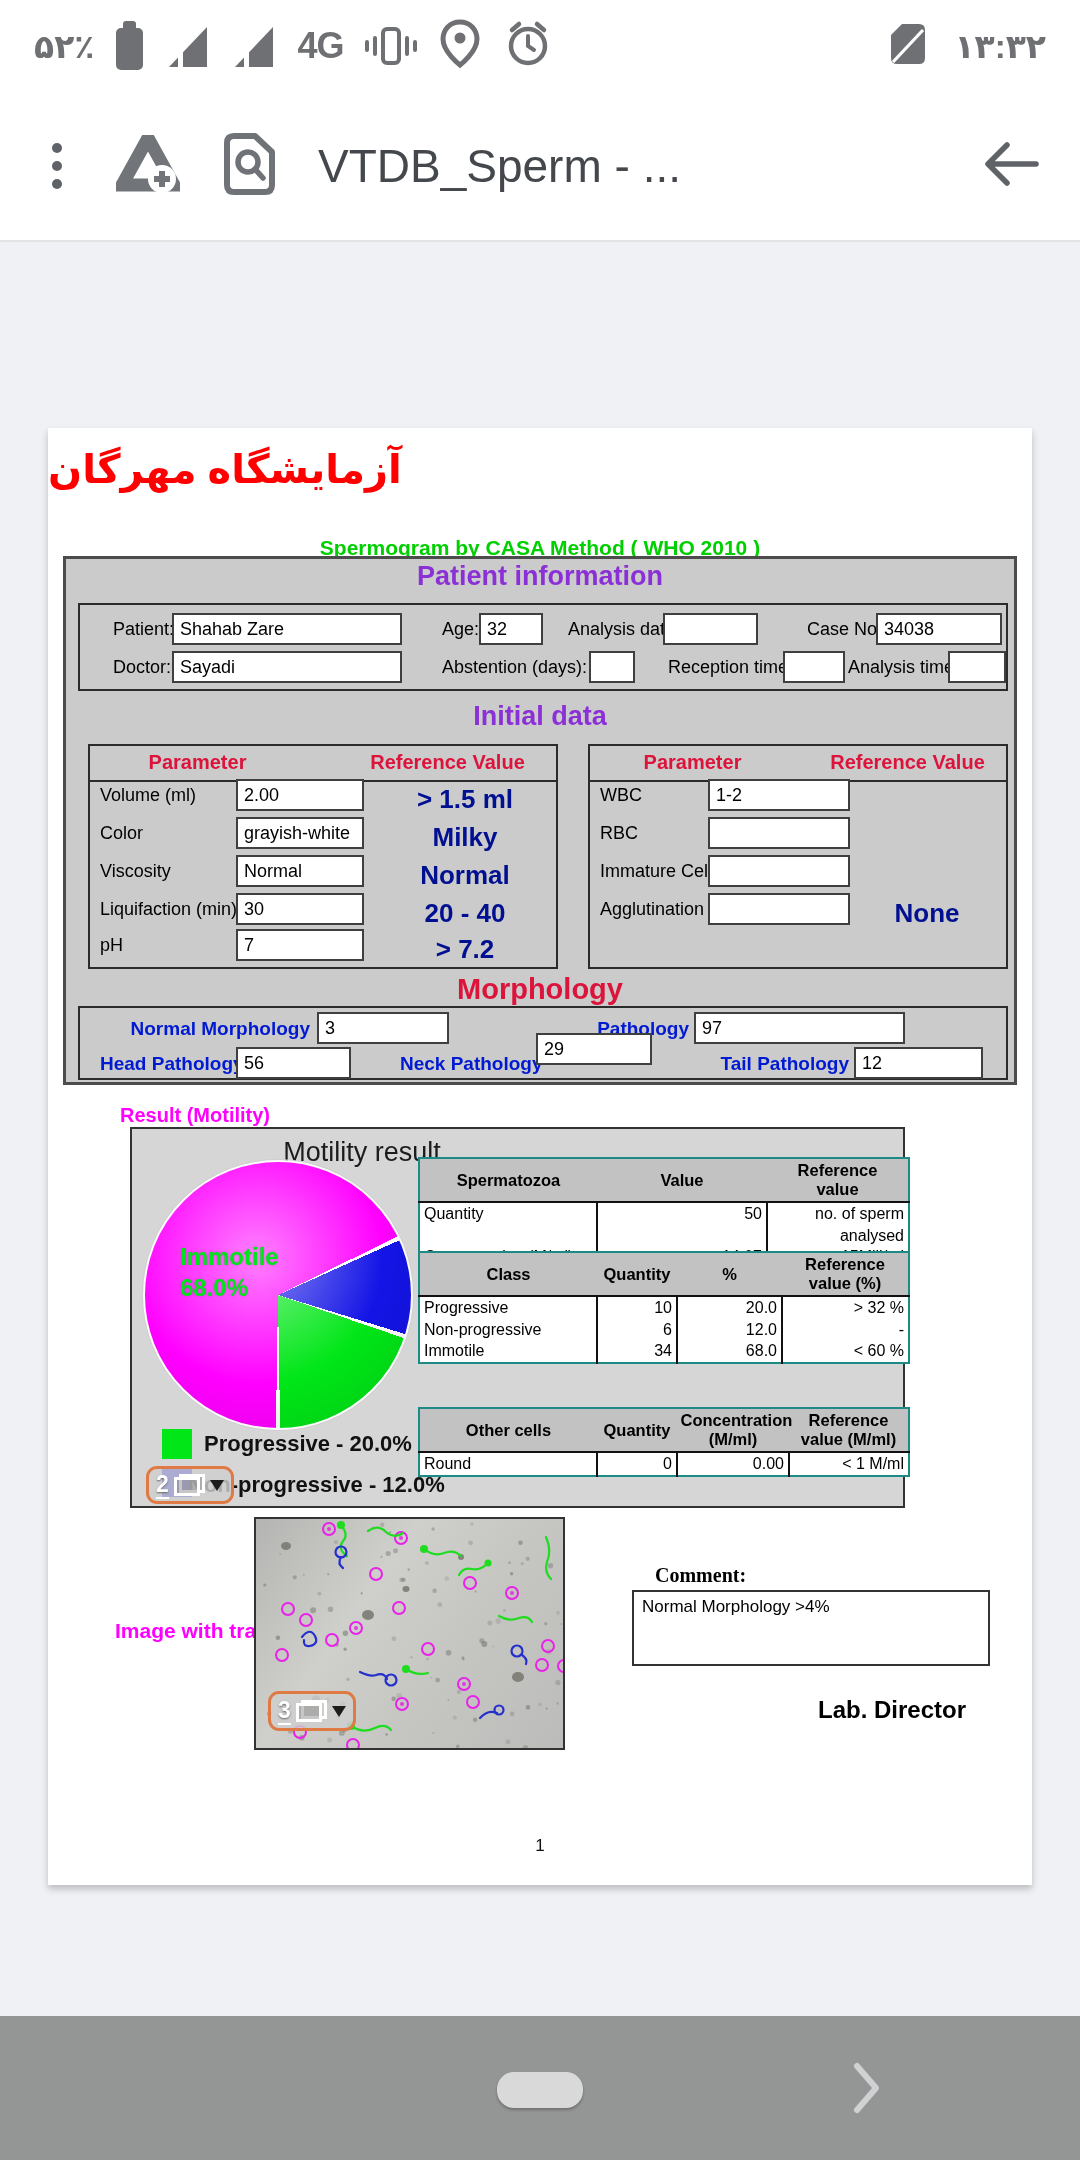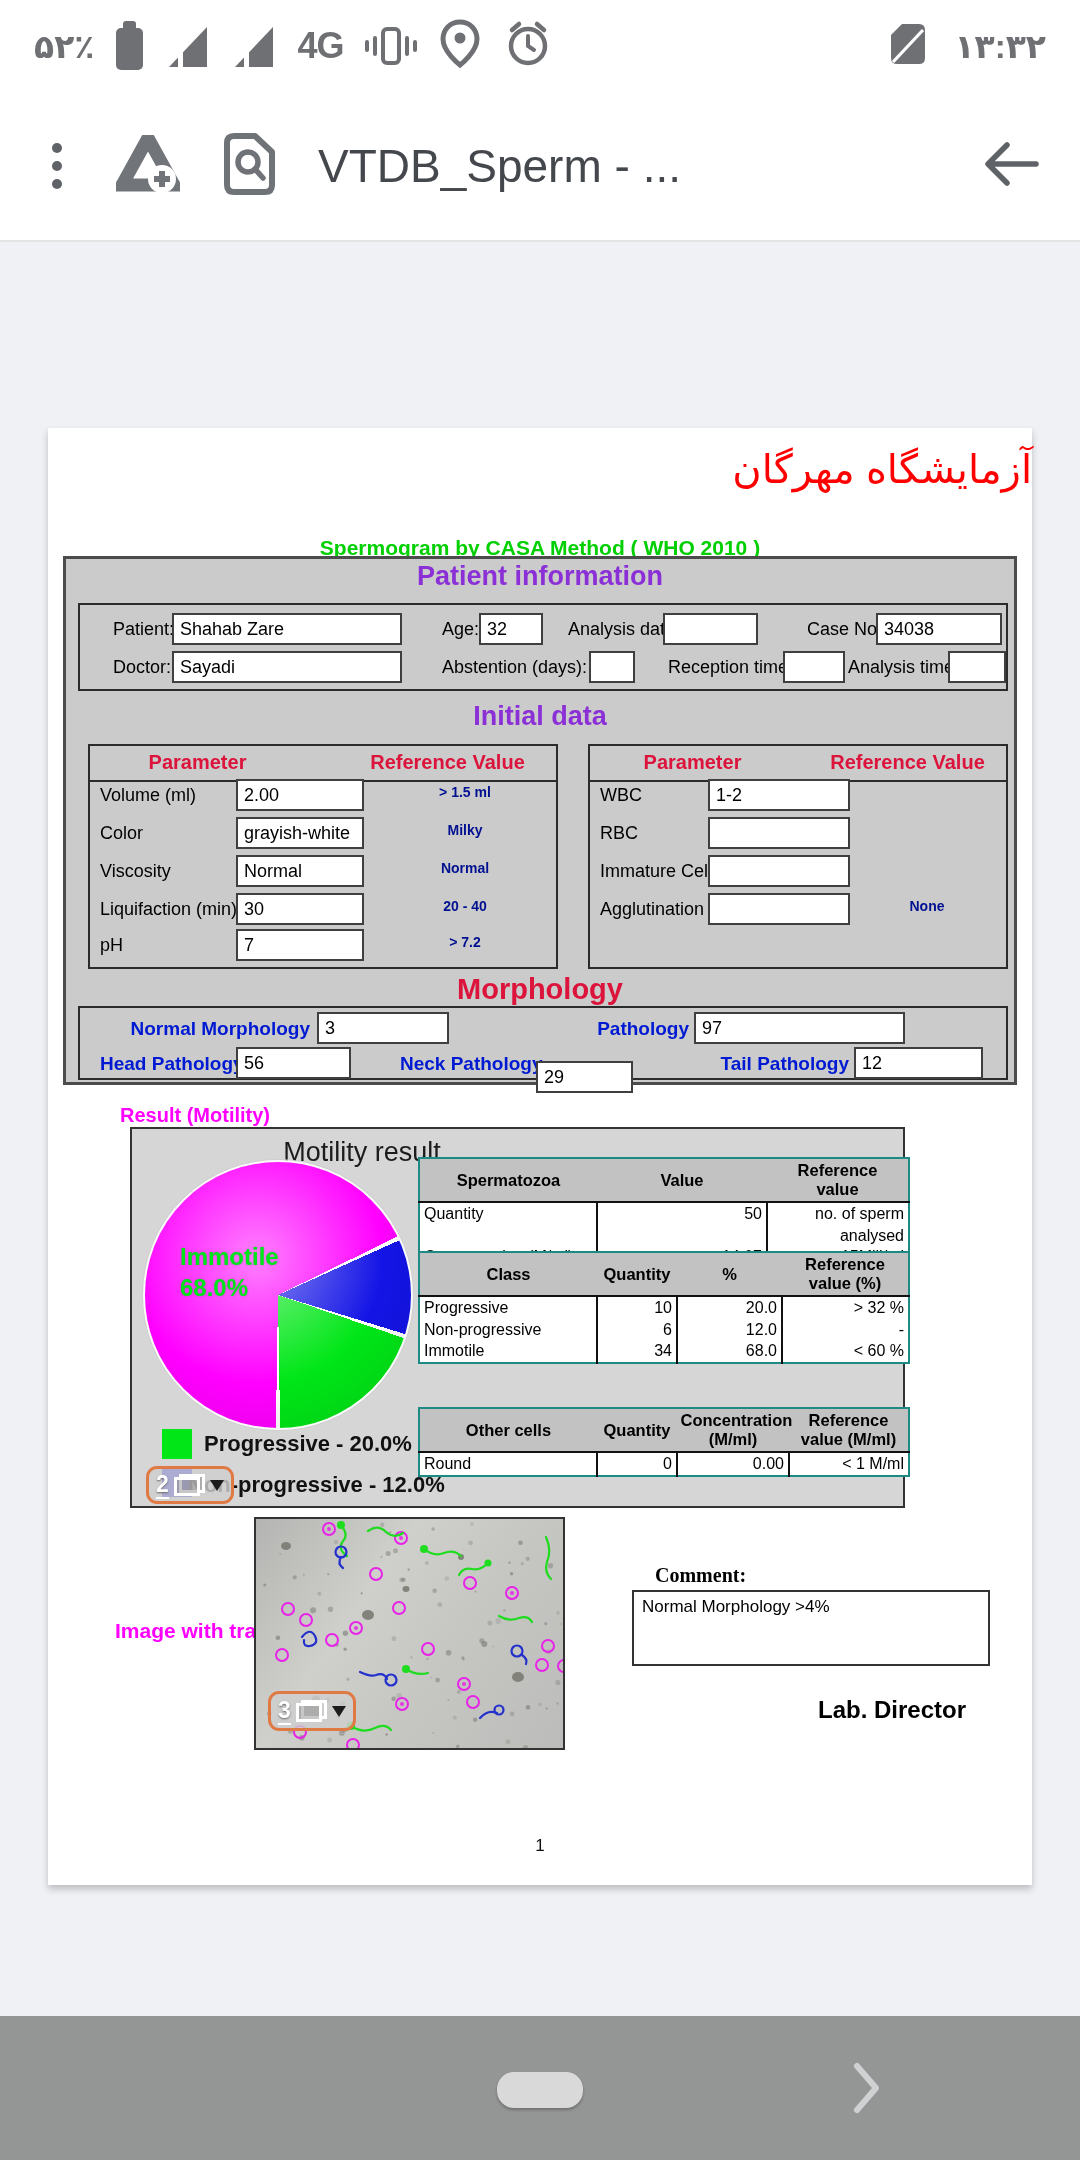--- a/index.html
+++ b/index.html
@@ -26,32 +26,32 @@
   .toolbar{position:absolute;left:0;top:92px;width:1080px;height:150px;background:#fff;border-bottom:2px solid #e4e4e4;display:flex;align-items:center;box-sizing:border-box;}
   .dots{display:flex;flex-direction:column;gap:8px;margin-left:52px;}
   .dots i{width:10px;height:10px;border-radius:50%;background:#5f6368;}
   .tb-title{font-size:46px;color:#44474c;margin-left:40px;letter-spacing:0;white-space:nowrap;}
 
   
   .viewer{position:absolute;left:0;top:242px;width:1080px;height:1774px;background:#eff1f4;}
   .page{position:absolute;left:48px;top:186px;width:984px;height:1457px;background:#fff;box-shadow:0 4px 7px rgba(0,0,0,.22);}
 
   
-  .doc-title{position:absolute;left:0;top:18px;width:984px;text-align:right;color:#f00;font-size:40px;font-weight:normal;direction:rtl;}
+  .doc-title{position:absolute;left:0;top:18px;width:984px;text-align:left;color:#f00;font-size:40px;font-weight:bold;direction:rtl;}
   .doc-addr{position:absolute;left:0;top:76px;width:984px;display:flex;flex-direction:row-reverse;justify-content:center;gap:38px;color:#1d13e8;font-size:20px;font-weight:bold;direction:rtl;}
   .doc-method{position:absolute;left:0;top:108px;width:984px;text-align:center;color:#00cf00;font-size:21px;font-weight:bold;}
 
   .panel{position:absolute;left:15px;top:128px;width:954px;height:529px;background:#cbcbcb;border:3px solid #4c4c4c;box-sizing:border-box;}
   .sec-h{position:absolute;width:100%;text-align:center;font-weight:bold;font-size:27px;color:#8b2fd6;}
   .sec-h.red{color:#dc143c;font-size:29px;}
   .inner-box{position:absolute;border:2px solid #2b2b2b;background:#cbcbcb;box-sizing:border-box;}
   .lbl{position:absolute;font-size:18px;color:#000;line-height:30px;white-space:nowrap;}
   .fld{position:absolute;background:#fff;border:2px solid #3f3f3f;box-sizing:border-box;font-size:18px;line-height:26px;padding:1px 6px;height:32px;overflow:hidden;white-space:nowrap;}
   .thead-red{position:absolute;font-size:20px;font-weight:bold;color:#dc143c;text-align:center;}
-  .refv{position:absolute;font-size:14px;font-weight:bold;color:#001090;text-align:center;}
+  .refv{position:absolute;font-size:26px;font-weight:bold;color:#001090;text-align:center;}
   .blbl{position:absolute;font-size:19px;font-weight:bold;color:#0019d2;text-align:right;line-height:35px;white-space:nowrap;}
   .itable{position:absolute;border:2px solid #2b2b2b;box-sizing:border-box;}
   .itable .hline{position:absolute;left:0;top:34px;width:100%;border-top:2px solid #2b2b2b;}
 
   
   .mot-label{position:absolute;font-weight:bold;color:#ff00ff;font-size:20px;}
   .mot-box{position:absolute;left:82px;top:699px;width:775px;height:381px;border:2.5px solid #333;background:#d6d6d6;box-sizing:border-box;}
   .pie{position:absolute;left:11px;top:31px;width:266px;height:266px;border-radius:50%;border:2px solid #fafafa;box-shadow:0 0 0 1px #cfcfcf;}
   .pie-lab{position:absolute;left:48px;top:112px;font-size:24px;font-weight:bold;color:#00e41c;line-height:31px;text-shadow:0 0 2px rgba(0,90,0,.35);}
   .legend-sq{position:absolute;width:30px;height:30px;}
@@ -232,21 +232,21 @@
         <div class="sec-h red" style="top:414px;">Morphology</div>
 
         <div class="inner-box" style="left:12px;top:447px;width:930px;height:74px;">
           <span class="blbl" style="left:30px;top:3px;width:200px;">Normal Morphology</span>
           <div class="fld" style="left:237px;top:4px;width:132px;">3</div>
           <span class="blbl" style="left:484px;top:3px;width:125px;">Pathology</span>
           <div class="fld" style="left:614px;top:4px;width:211px;">97</div>
           <span class="blbl" style="left:20px;top:38px;width:131px;">Head Pathology</span>
           <div class="fld" style="left:156px;top:39px;width:115px;">56</div>
           <span class="blbl" style="left:320px;top:38px;width:130px;">Neck Pathology</span>
-          <div class="fld" style="left:456px;top:53px;width:97px;">29</div>
+          <div class="fld" style="left:456px;top:25px;width:116px;">29</div>
           <span class="blbl" style="left:640px;top:38px;width:129px;">Tail Pathology</span>
           <div class="fld" style="left:774px;top:39px;width:129px;">12</div>
         </div>
       </div>
 
       <div class="mot-label" style="left:72px;top:676px;">Result (Motility)</div>
 
       <div class="mot-box">
         <div style="position:absolute;left:60px;top:8px;width:340px;text-align:center;font-size:27px;color:#1c1c1c;">Motility result</div>
 

